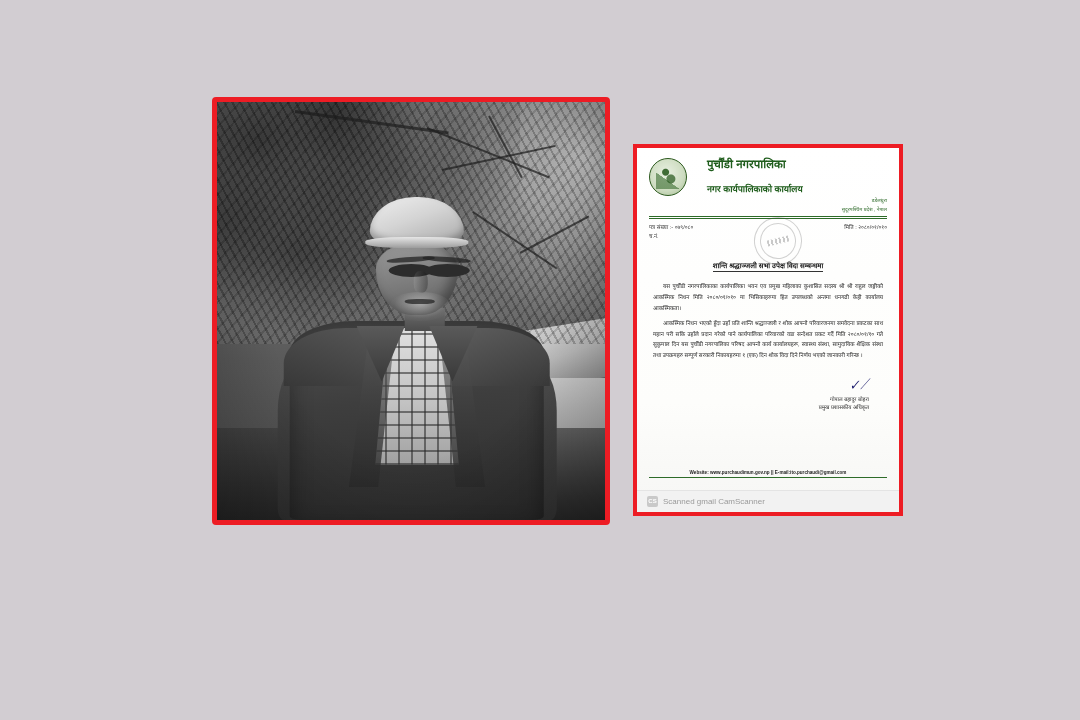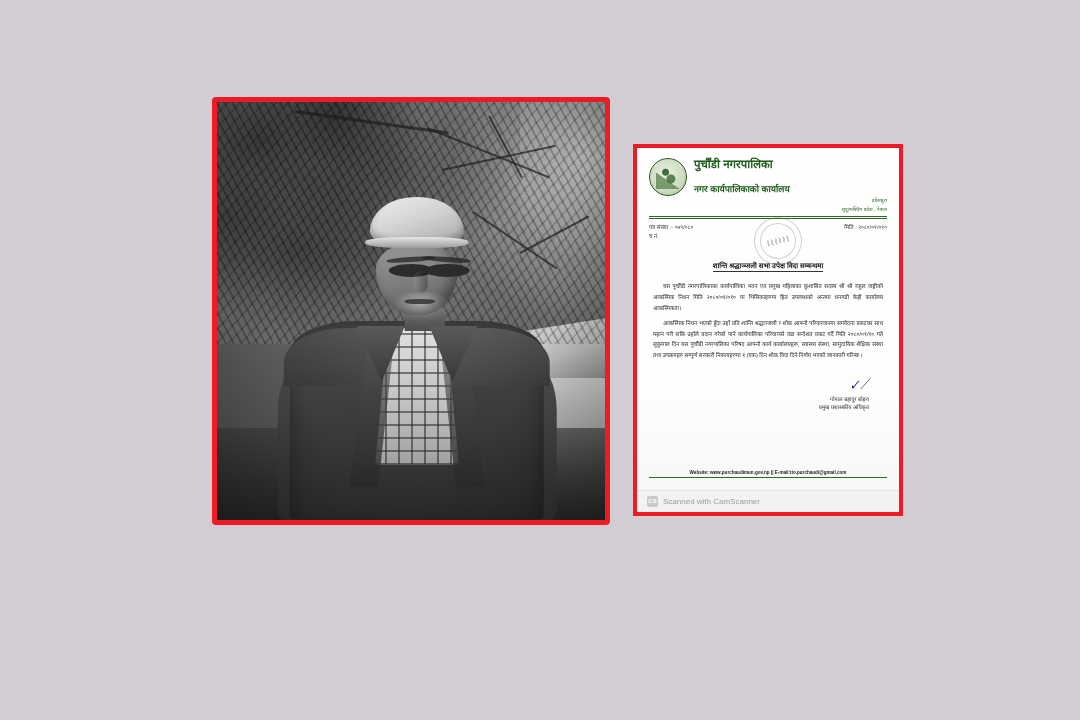--- a/index.html
+++ b/index.html
@@ -264,21 +264,21 @@
   .doc-page {
     position: absolute;
     inset: 0;
     background: linear-gradient(180deg, #ffffff 0%, #fdfdfb 70%, #f6f6f4 100%);
     padding: 10px 12px 0 12px;
     box-sizing: border-box;
   }
   .doc-head {
     display: flex;
     align-items: flex-start;
-    gap: 7px;
+    gap: 20px;
   }
   .emblem {
     width: 36px; height: 36px;
     flex: 0 0 36px;
     border-radius: 50%;
     background: radial-gradient(circle at 45% 40%, #e9f0e2 0%, #cddcc0 60%, #9fb68c 100%);
     border: 1.4px solid #2d5a1f;
     position: relative;
     overflow: hidden;
   }
@@ -517,16 +517,16 @@
       <div class="sign-scribble">✓⟋</div>
       <div class="sign-name">गोपाल बहादुर बोहरा</div>
       <div class="sign-post">प्रमुख प्रशासकीय अधिकृत</div>
     </div>
 
     <div class="doc-footer">Website: www.purchaudimun.gov.np || E-mail:ito.purchaudi@gmail.com</div>
     <div class="footer-rule"></div>
 
     <div class="camscanner">
       <div class="cs-logo">CS</div>
-      <div class="cs-text">Scanned with CamScanner</div>
+      <div class="cs-text">Scanned gmail CamScanner</div>
     </div>
   </div>
 </div>
 
 </body></html>

